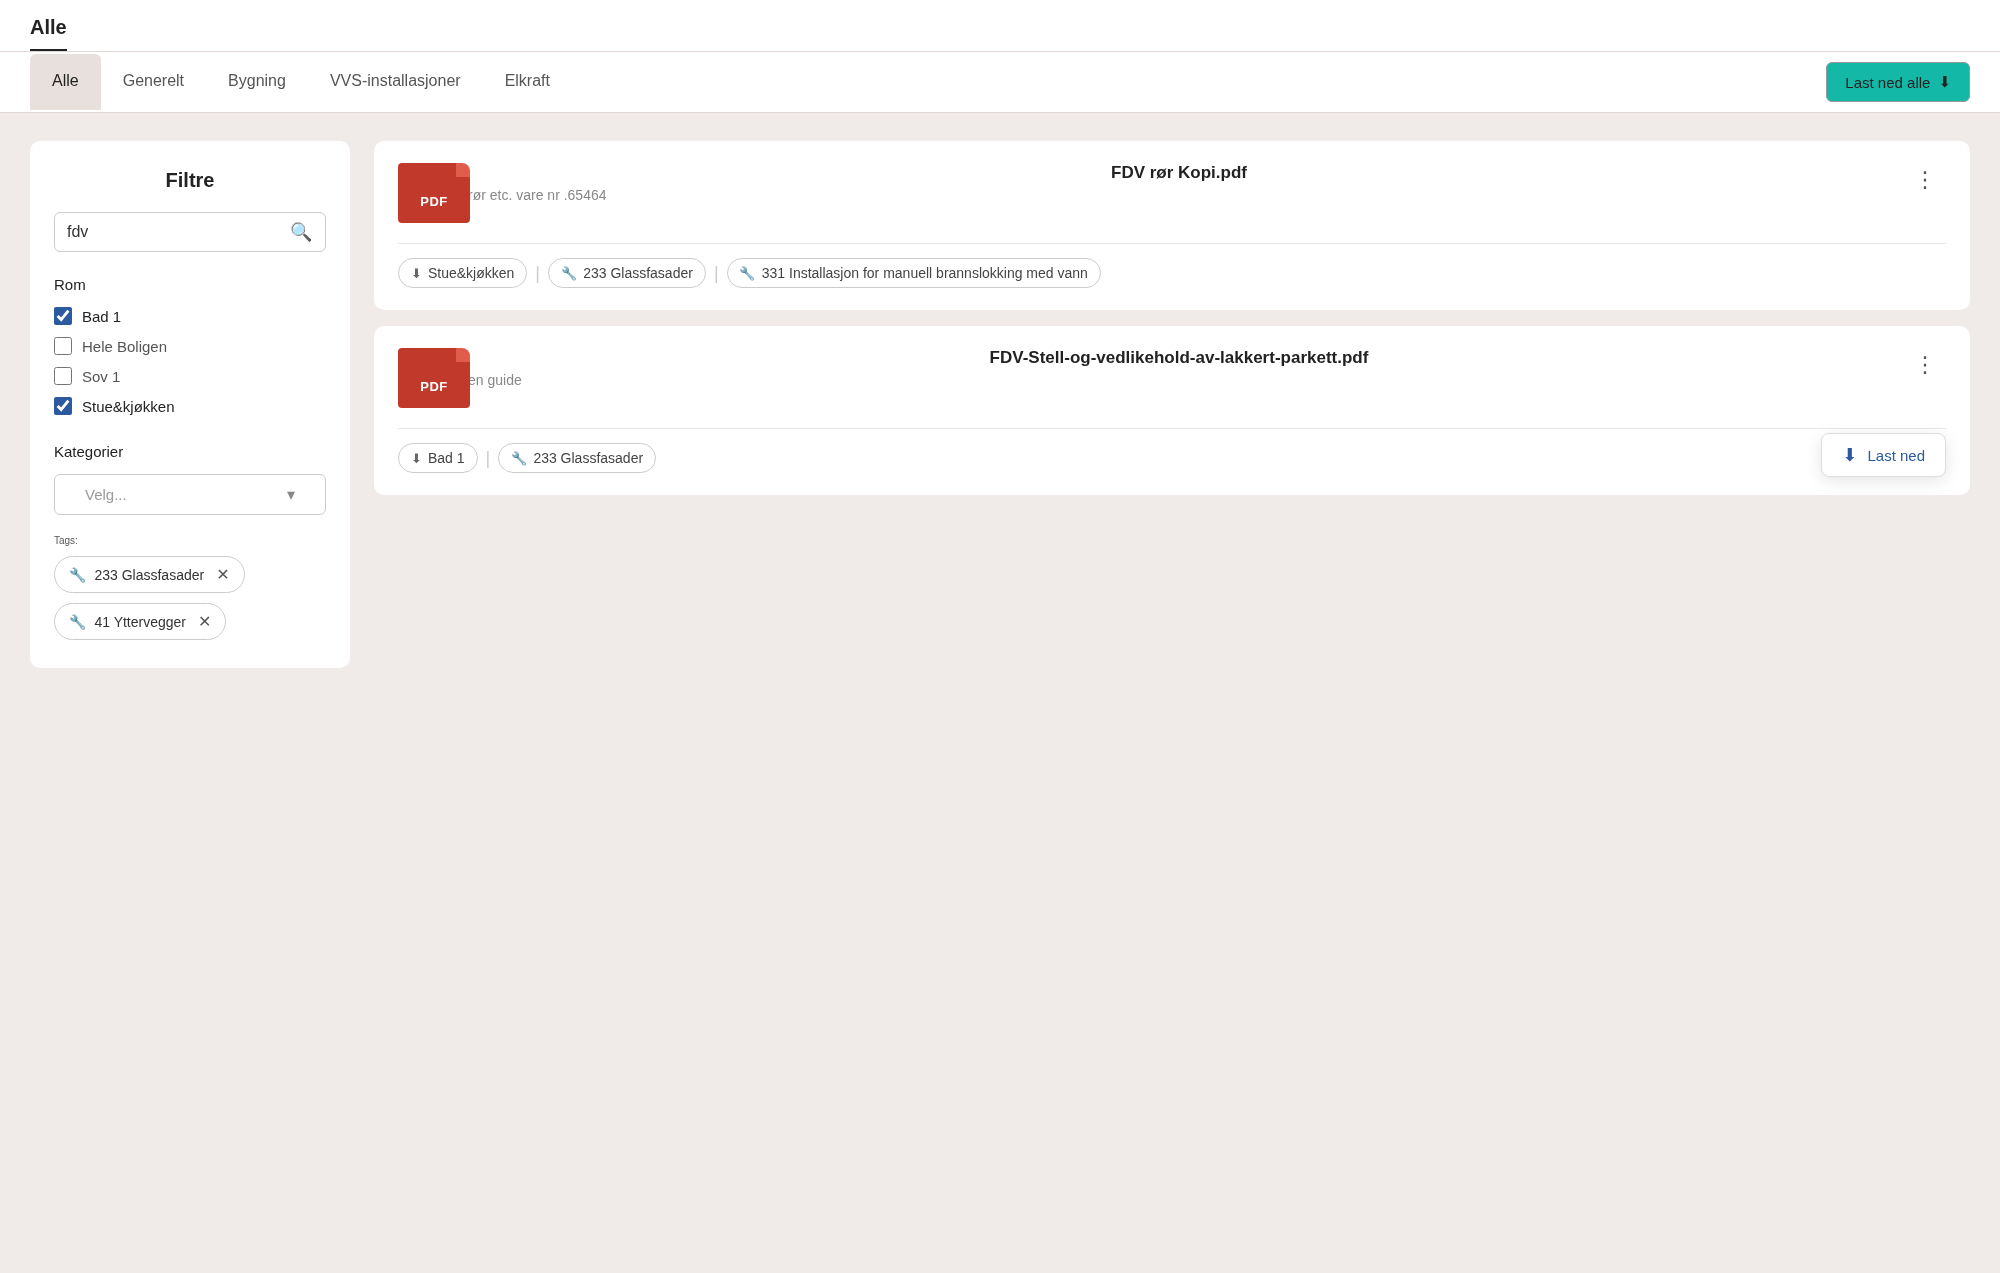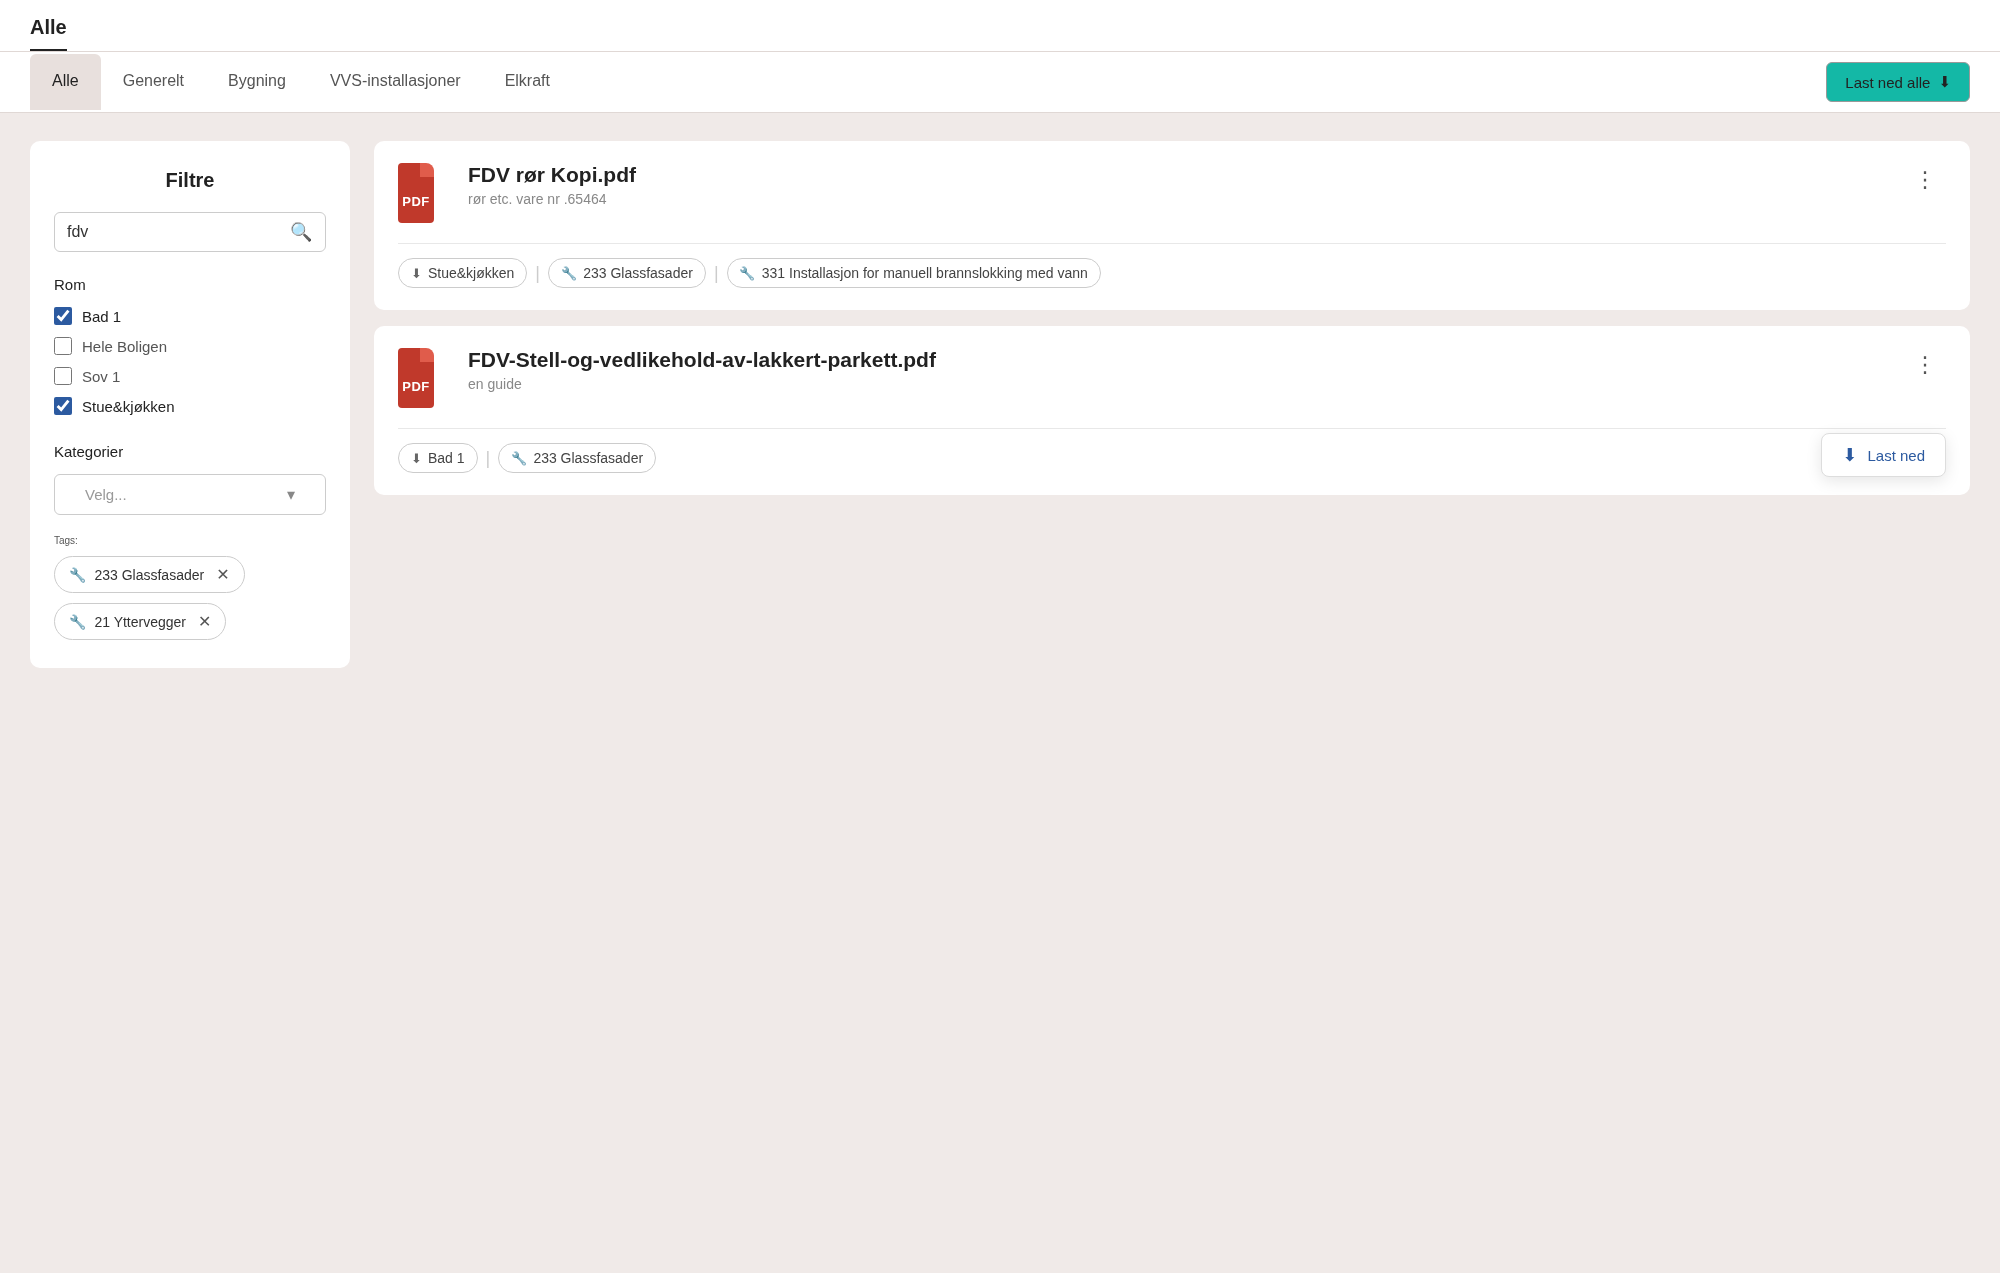--- a/index.html
+++ b/index.html
@@ -244,21 +244,21 @@
     }
 
     .pdf-icon {
       width: 54px;
       height: 64px;
       position: relative;
       flex-shrink: 0;
     }
 
     .pdf-icon-body {
-      width: 36px;
+      width: 72px;
       height: 60px;
       background: #c0392b;
       border-radius: 4px 10px 4px 4px;
       position: relative;
       display: flex;
       align-items: center;
       justify-content: center;
     }
 
     .pdf-icon-body::before {
@@ -292,24 +292,25 @@
       position: relative;
       z-index: 1;
       margin-top: 16px;
     }
 
     .file-info {
       flex: 1;
     }
 
     .file-name {
-      font-size: 21px;
+      font-size: 17px;
       font-weight: 600;
       color: #222;
       margin-bottom: 4px;
+      text-align: center;
     }
 
     .file-subtitle {
       font-size: 14px;
       color: #888;
     }
 
     .more-btn {
       color: #555;
       font-size: 22px;
@@ -443,21 +444,21 @@
     <div class="tags-section">
       <div class="tags-label">Tags:</div>
       <div class="tags-list">
         <div class="tag-item">
           <span class="tag-icon">🔧</span>
           <span>233 Glassfasader</span>
           <span class="tag-close">✕</span>
         </div>
         <div class="tag-item">
           <span class="tag-icon">🔧</span>
-          <span>21 Yttervegger</span>
+          <span>41 Yttervegger</span>
           <span class="tag-close">✕</span>
         </div>
       </div>
     </div>
   </div>
 
   <div class="results-panel">
 
     <div class="file-card">
       <div class="file-card-top">

